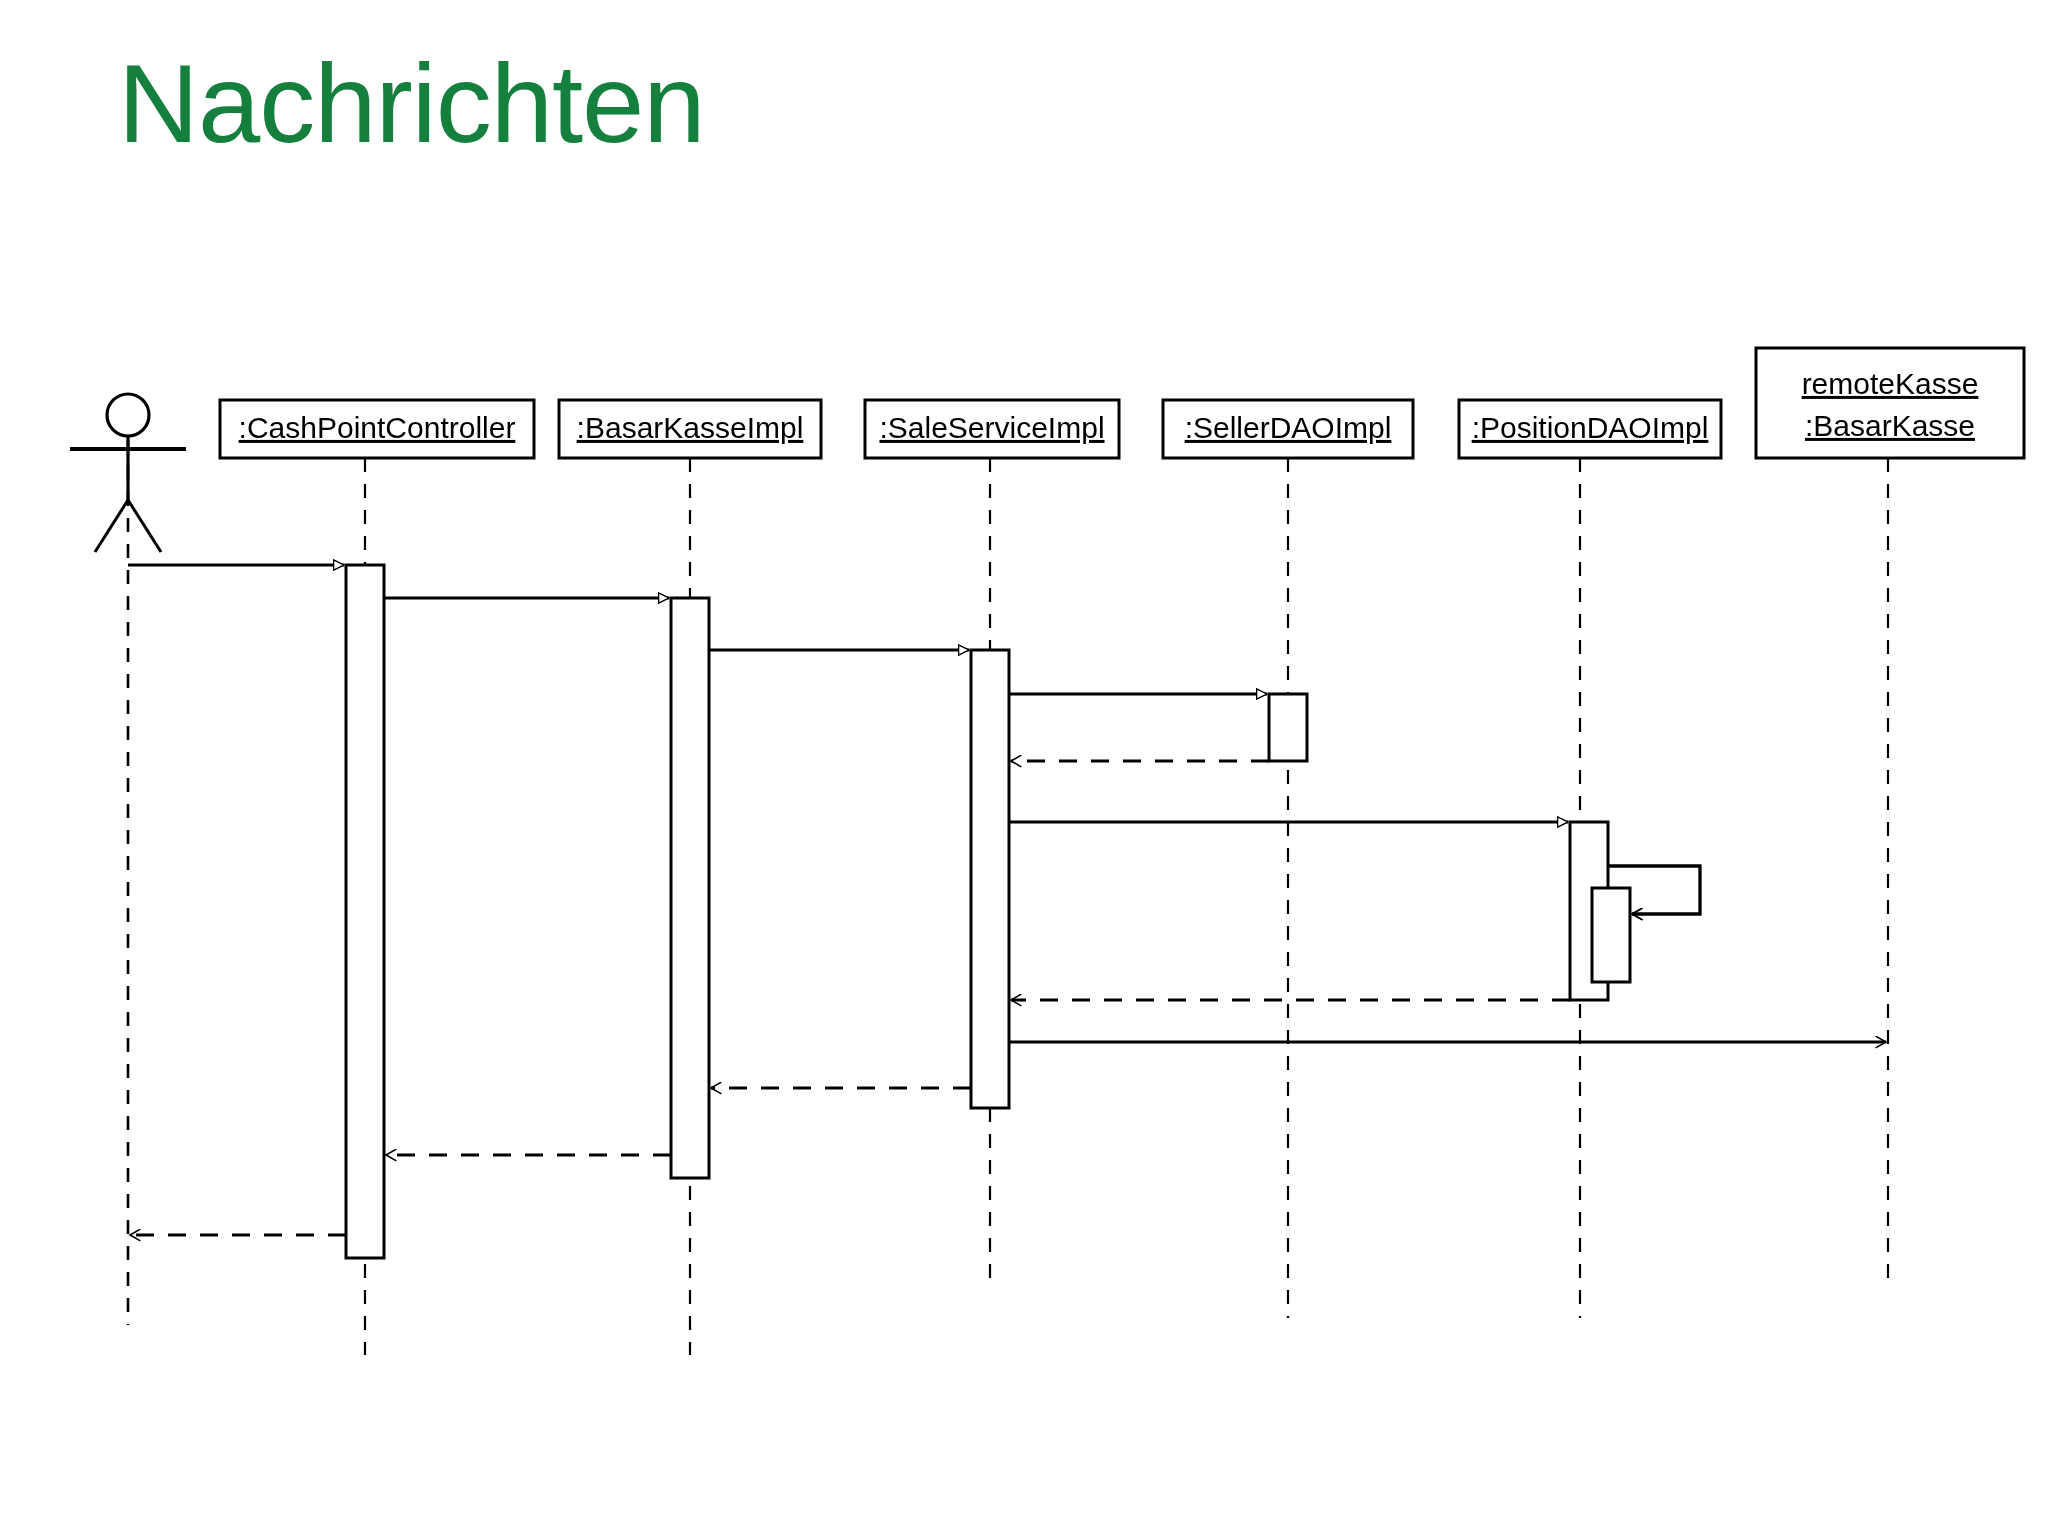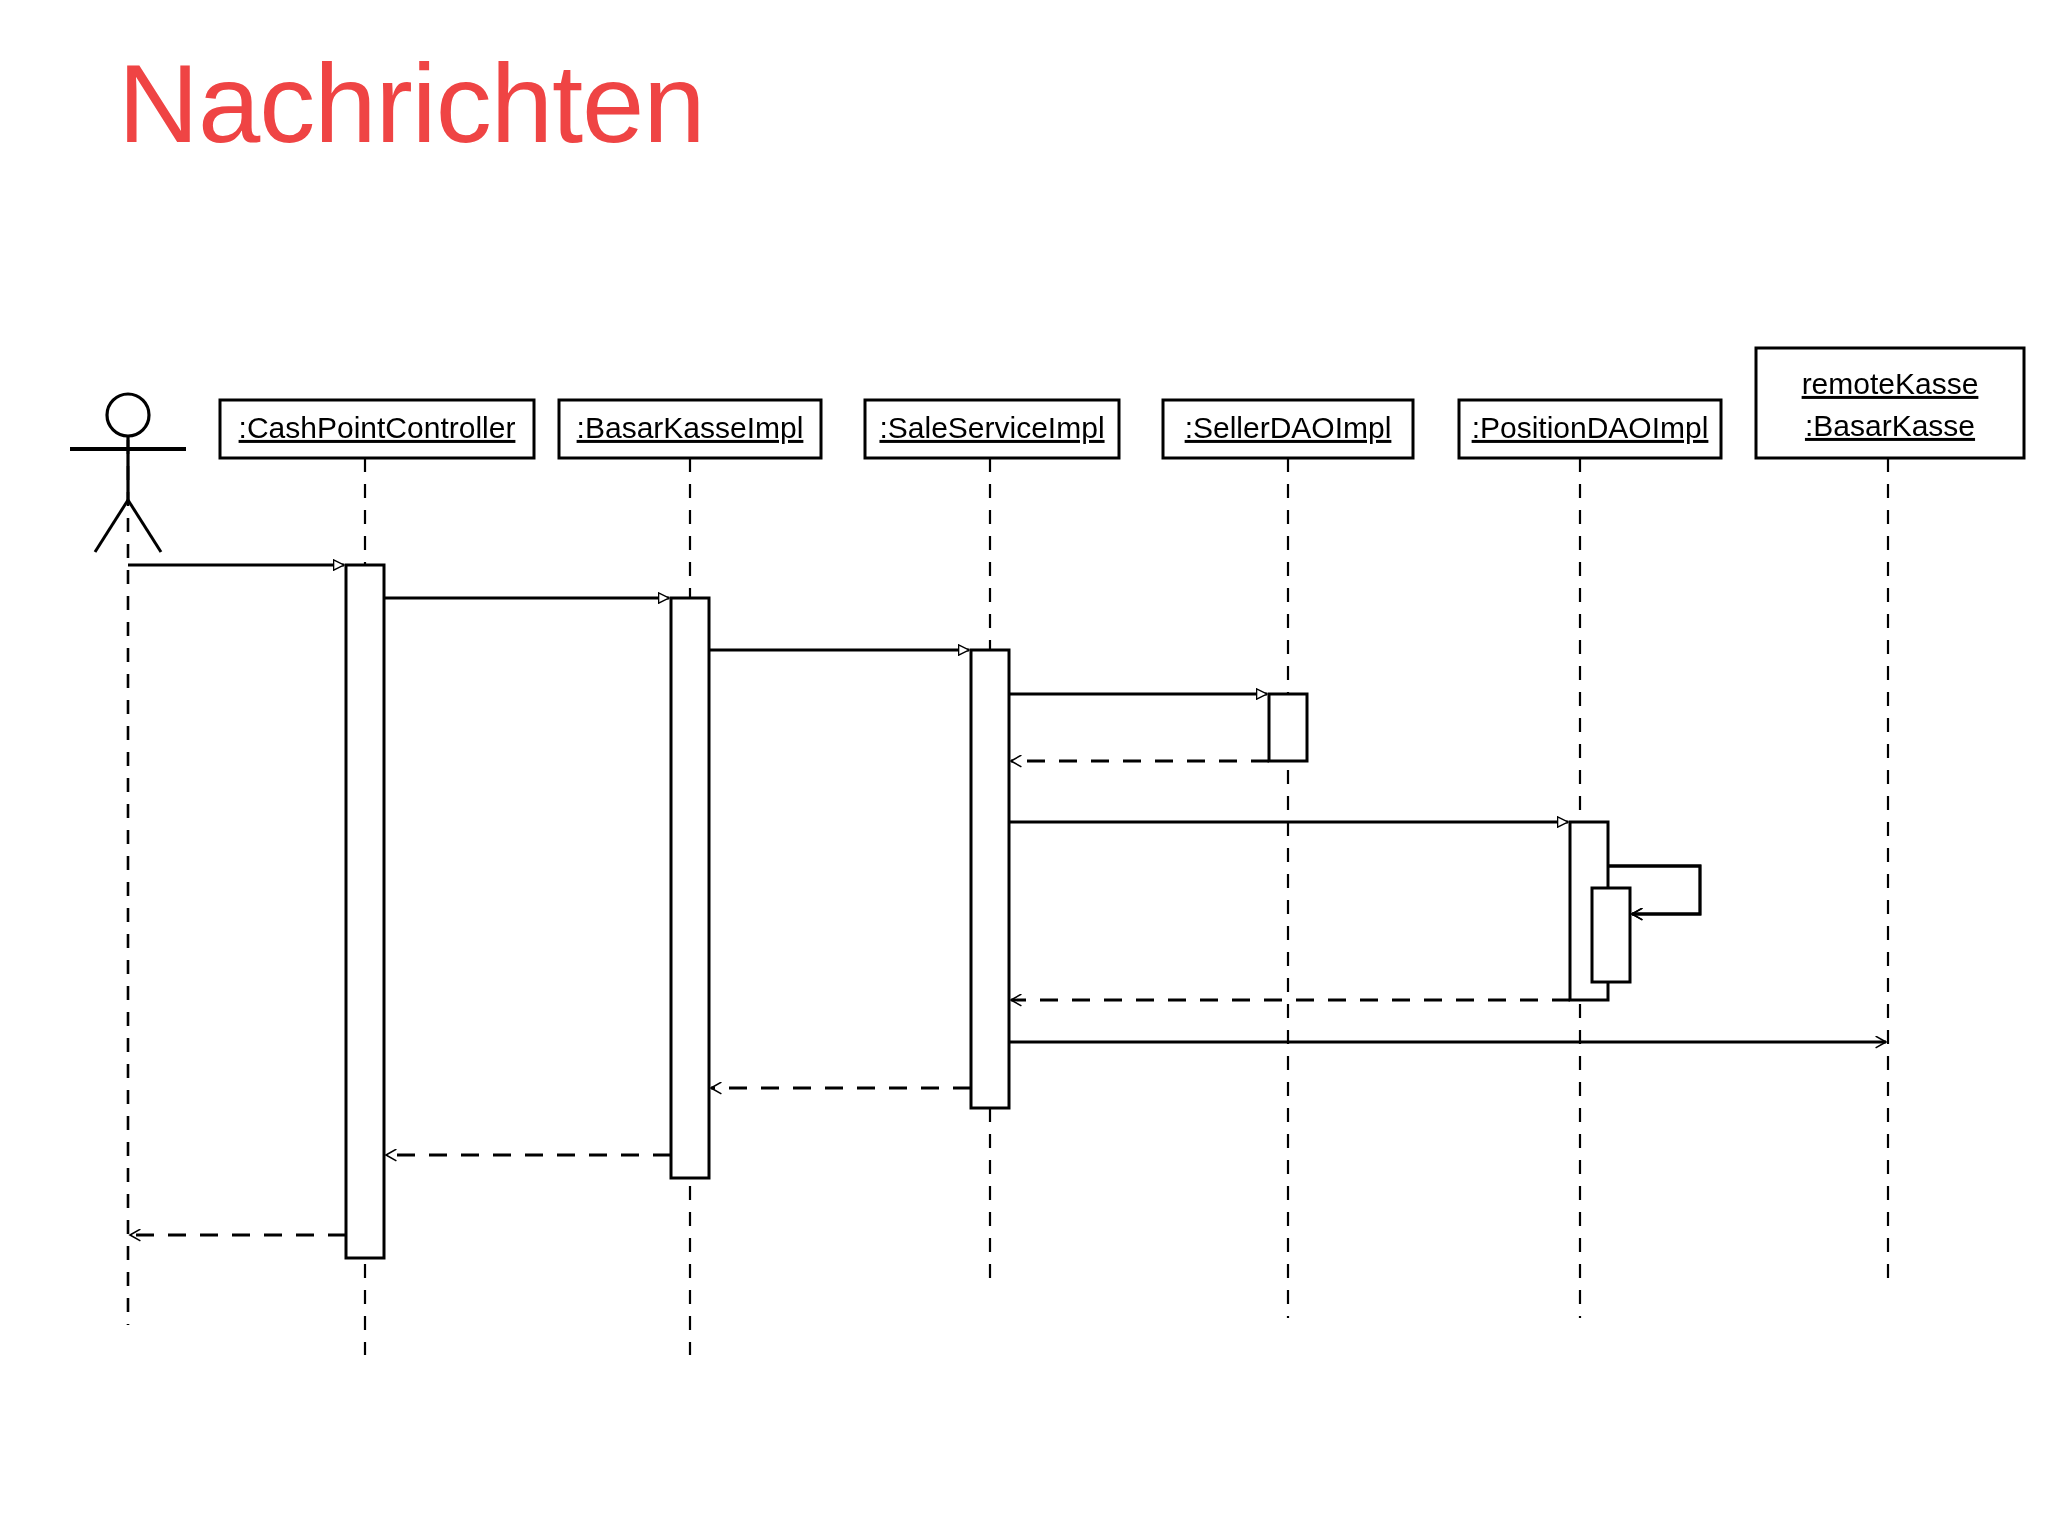--- a/index.html
+++ b/index.html
@@ -20,21 +20,21 @@
     overflow: hidden;
   }
   #slide-title {
     position: absolute;
     left: 118px;
     top: 42px;
     font-size: 112px;
     line-height: 1.1;
     font-weight: 400;
     letter-spacing: -1px;
-    color: #ef4444;
+    color: #15803d;
     white-space: nowrap;
   }
   #diagram-svg {
     position: absolute;
     left: 0;
     top: 0;
   }
   .lifeline-label {
     font-family: "Liberation Sans", sans-serif;
     font-size: 30px;

